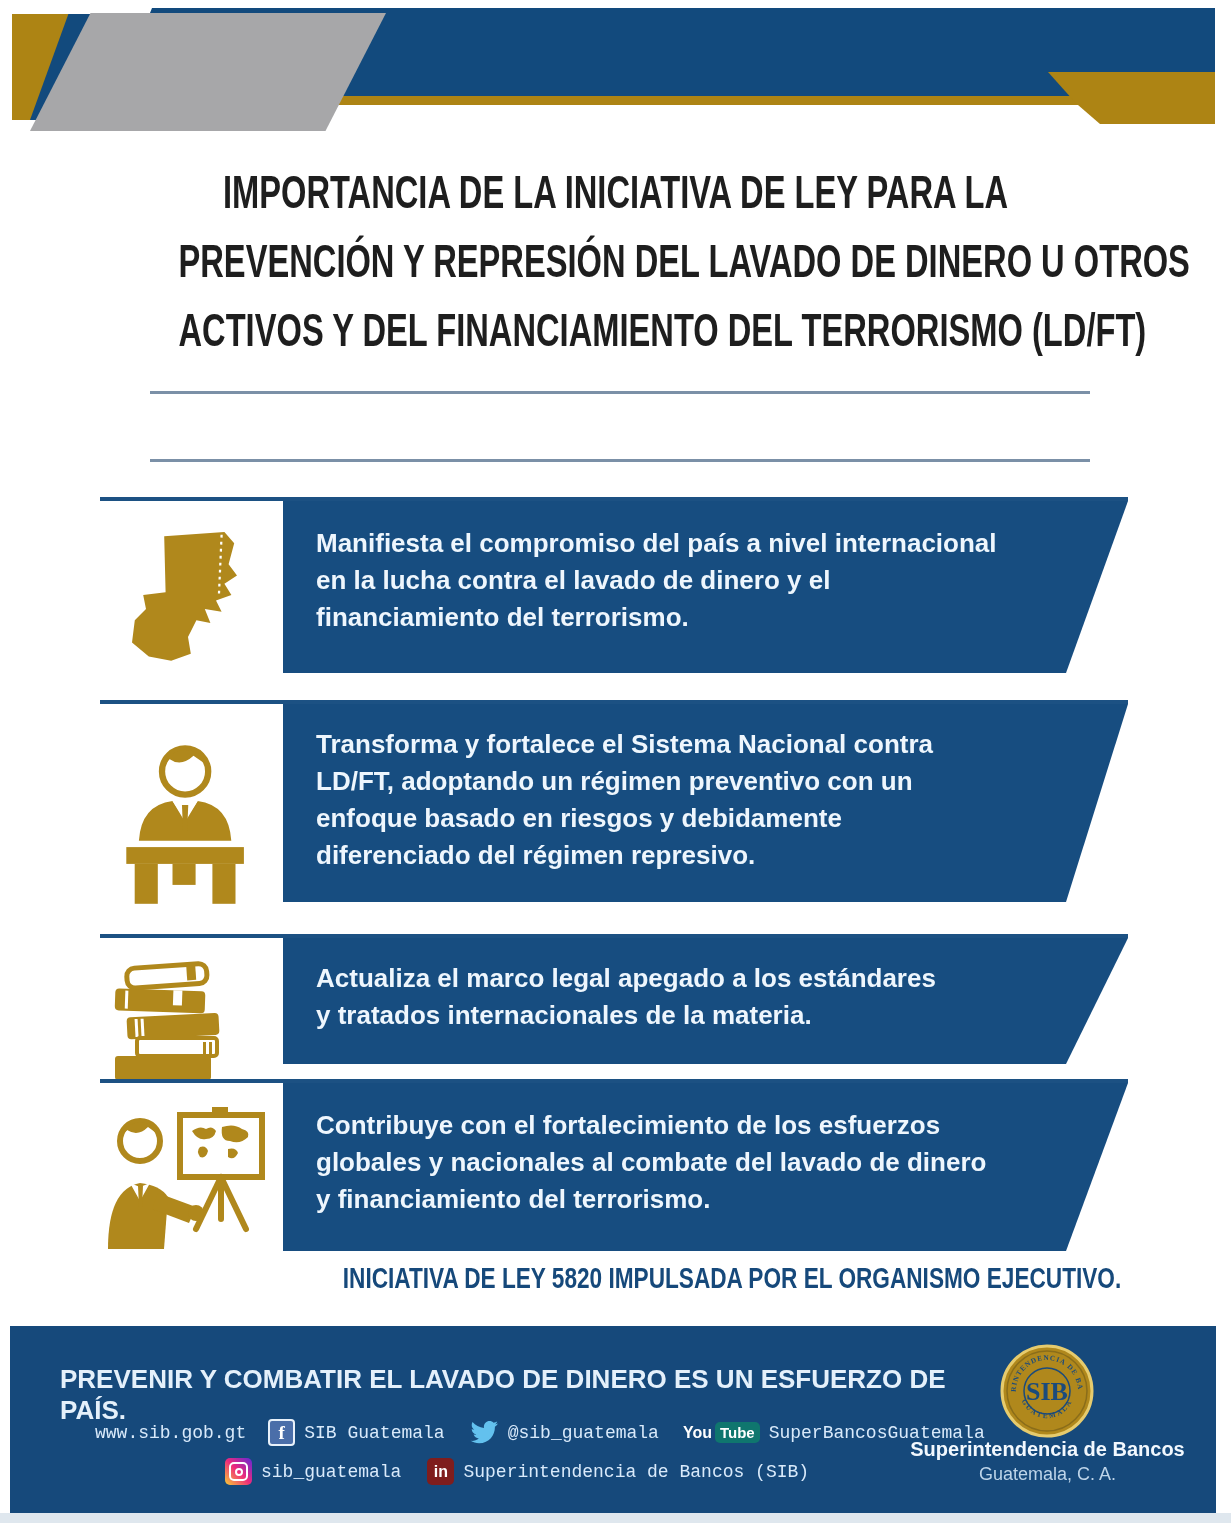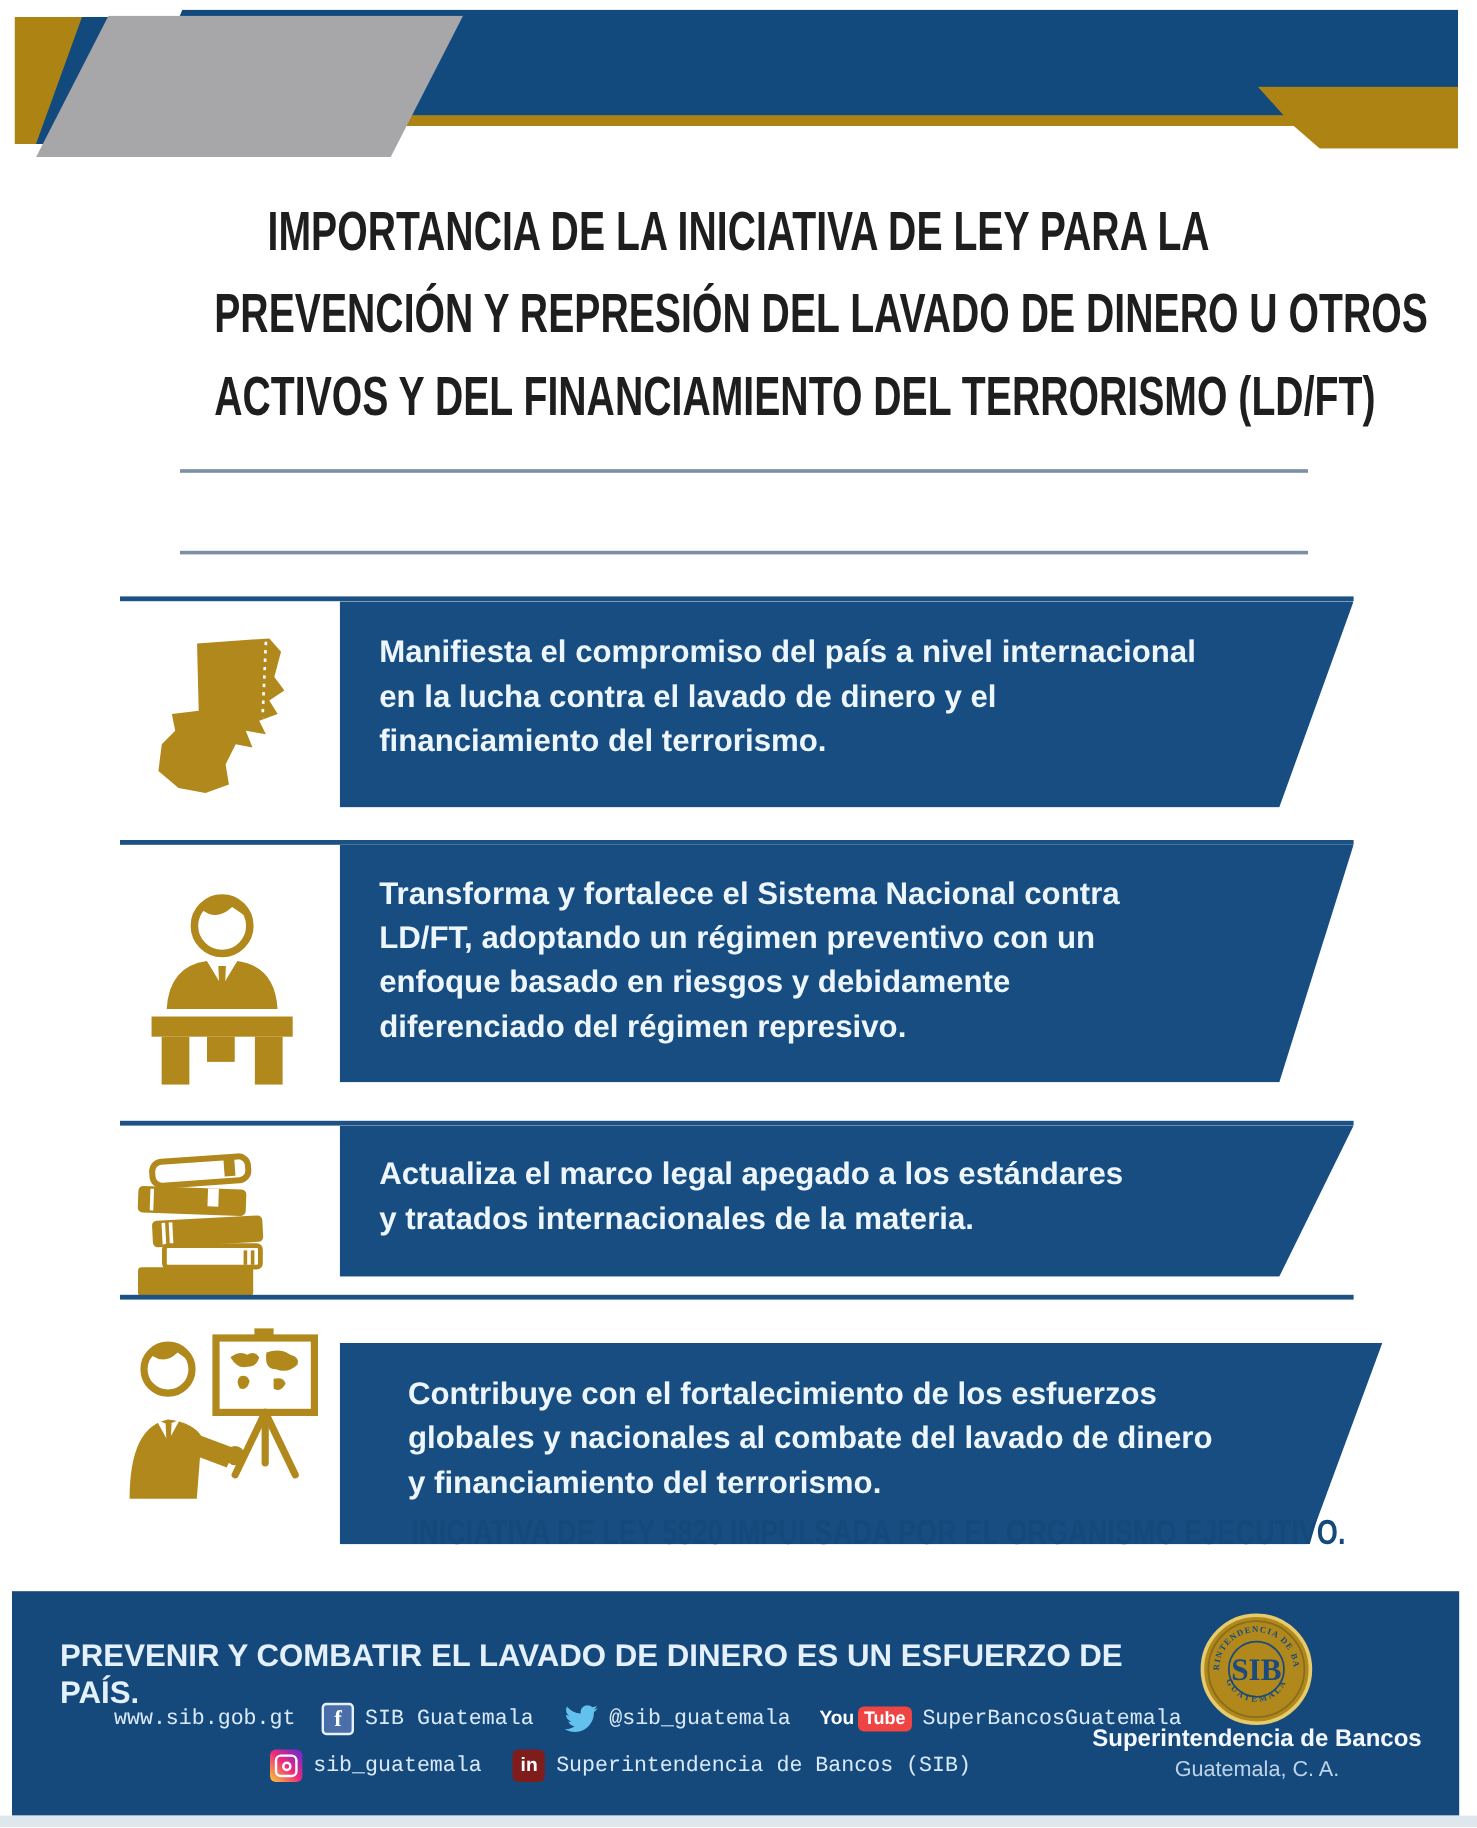--- a/index.html
+++ b/index.html
@@ -38,35 +38,35 @@
   .benefit-icon{color:#b0881c;}
 
   
   .initiative{left:0;top:1262px;width:1231px;text-align:right;color:#16497b;
     font-weight:900;font-size:29px;}
   .initiative .tline{display:inline-block;transform:scaleX(0.78);transform-origin:center;white-space:nowrap;}
 
   
   .footer-band{left:10px;top:1326px;width:1206px;height:187px;background:#16497b;}
   .footer-bottom-strip{left:0;top:1513px;width:1231px;height:10px;background:#dfe7ee;}
-  .footer-headline{left:50px;top:1364px;width:900px;color:#e4f0fb;font-weight:bold;font-size:26px;}
+  .footer-headline{left:60px;top:1364px;width:900px;color:#e4f0fb;font-weight:bold;font-size:26px;}
   .social-row{display:flex;align-items:center;color:#d9eafb;font-size:18px;}
   .social-row1{left:95px;top:1419px;gap:14px;}
   .social-row2{left:225px;top:1458px;gap:14px;}
   .social-item{display:flex;align-items:center;gap:9px;}
   .sico{width:27px;height:27px;border-radius:5px;display:flex;align-items:center;justify-content:center;
     font-weight:bold;color:#fff;flex:0 0 auto;}
   .fb{background:#4a6ea9;border:2px solid #e8f1fa;width:23px;height:23px;border-radius:4px;font-size:19px;font-family:"Liberation Serif",serif;}
   .ig{background:linear-gradient(45deg,#f9ce34,#ee2a7b,#6228d7);}
   .igl{width:15px;height:15px;border:2px solid #fff;border-radius:5px;position:relative;}
   .igl::after{content:"";position:absolute;left:3.5px;top:3.5px;width:8px;height:8px;border:2px solid #fff;border-radius:50%;box-sizing:border-box;}
   .li{background:#7f1d1d;font-size:16px;}
   .yt{display:flex;align-items:center;gap:3px;justify-content:space-between;}
   .yt-you{color:#fff;font-weight:bold;font-size:16px;}
-  .yt-tube{background:#ef4444;color:#fff;font-weight:bold;font-size:15px;border-radius:5px;padding:2px 5px;}
+  .yt-tube{background:#0f766e;color:#fff;font-weight:bold;font-size:15px;border-radius:5px;padding:2px 5px;}
   .org-name{left:905px;top:1438px;width:285px;text-align:center;color:#f2f8fe;font-weight:bold;font-size:20px;}
   .org-loc{left:905px;top:1464px;width:285px;text-align:center;color:#bdd4e9;font-size:18px;}
   .wm{white-space:nowrap;font-family:Liberation Mono, monospace;}
 </style>
 </head>
 <body>
 
 <div class="poster">
 
   <div class="abs hdr-blue-band"></div>
@@ -141,21 +141,21 @@
         <rect x="36" y="59" width="3" height="18" fill="#ffffff"></rect>
       </g>
       <rect x="32" y="80" width="80" height="18" rx="3" fill="#ffffff" stroke="#b0881c" stroke-width="4"></rect>
       <rect x="10" y="98" width="96" height="24" rx="3" fill="#b0881c"></rect>
       <rect x="98" y="84" width="3" height="12" fill="#b0881c"></rect>
       <rect x="104" y="84" width="3" height="12" fill="#b0881c"></rect>
     </svg>
   </div>
 
   <div class="abs row-line" style="top:1079px;"></div>
-  <div class="abs banner" style="top:1119px;width:845px;height:168px;padding-left:24px;">
+  <div class="abs banner" style="top:1083px;width:845px;height:168px;">
     <div class="banner-inner">Contribuye con el fortalecimiento de los esfuerzos
 globales y nacionales al combate del lavado de dinero
 y financiamiento del terrorismo.</div>
   </div>
   <div class="abs benefit-icon" style="left:100px;top:1100px;">
     <svg width="170" height="152" viewBox="0 0 170 150">
       <rect x="112" y="6" width="16" height="10" fill="#b0881c"></rect>
       <rect x="80" y="14" width="82" height="62" fill="#ffffff" stroke="#b0881c" stroke-width="6"></rect>
       <path fill="#b0881c" d="M92,30 q8,-6 14,-2 q6,-4 10,2 q-2,8 -10,8 q-8,2 -14,-8 Z"></path>
       <path fill="#b0881c" d="M122,26 q12,-4 20,2 q8,2 6,8 q-8,8 -18,4 q-10,0 -8,-14 Z"></path>

